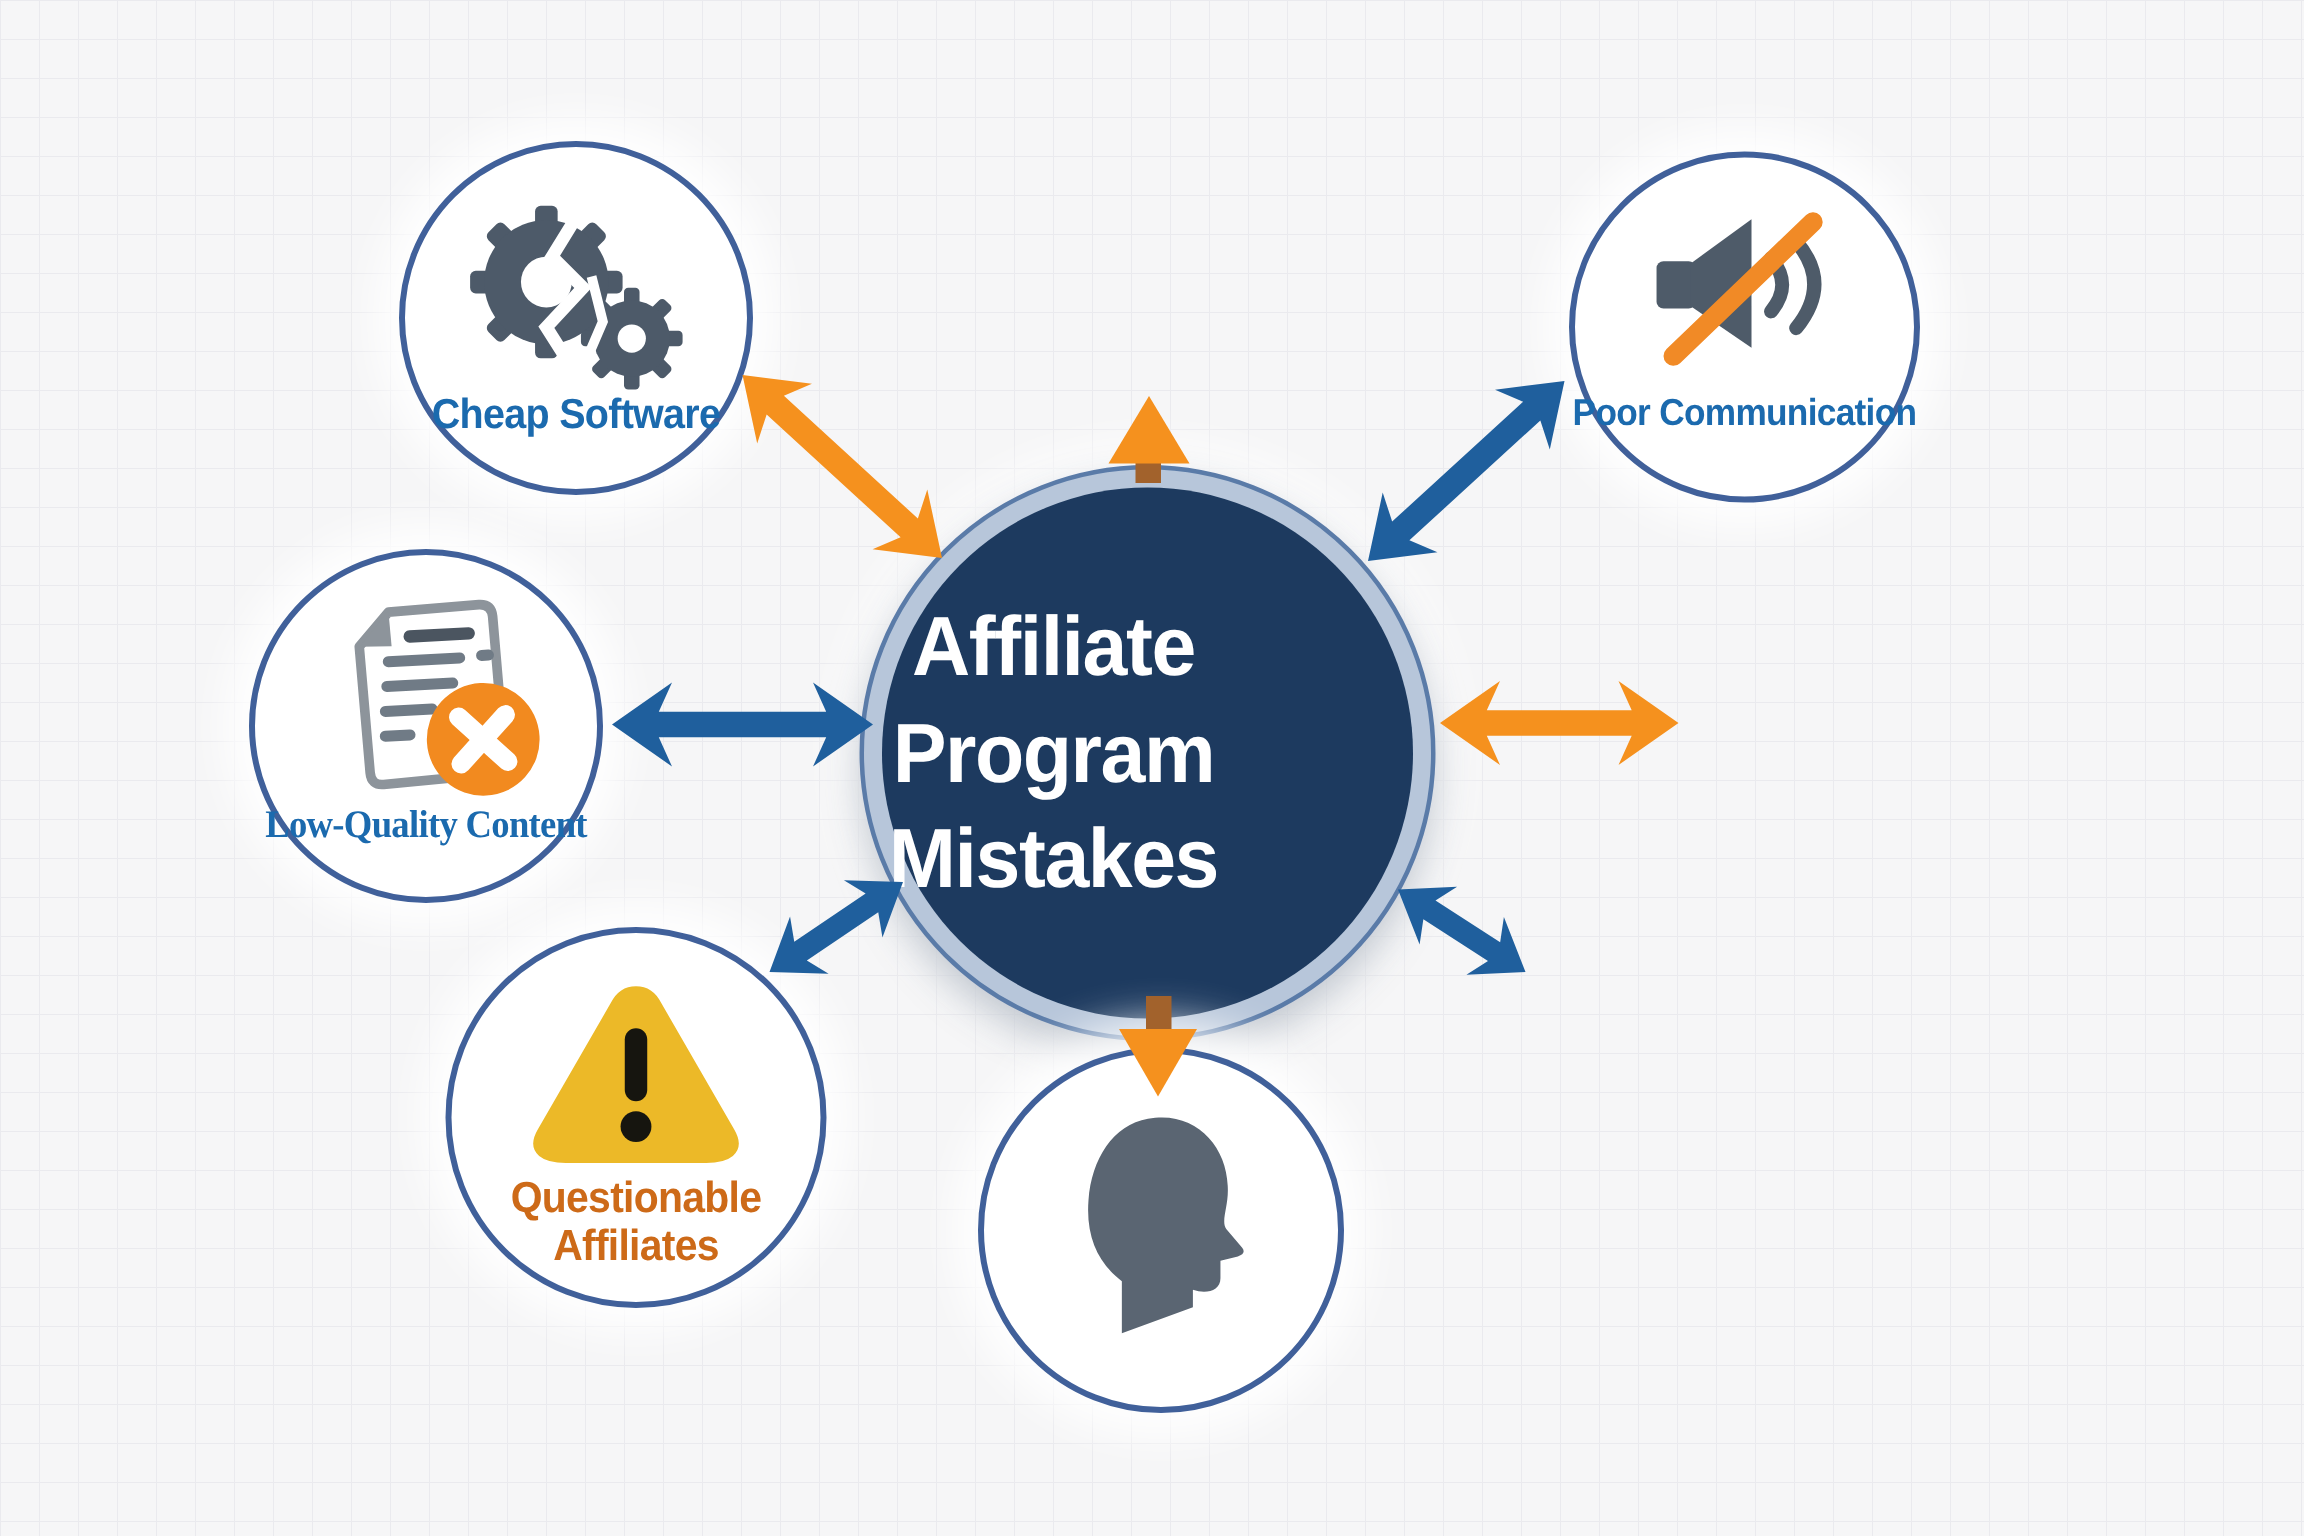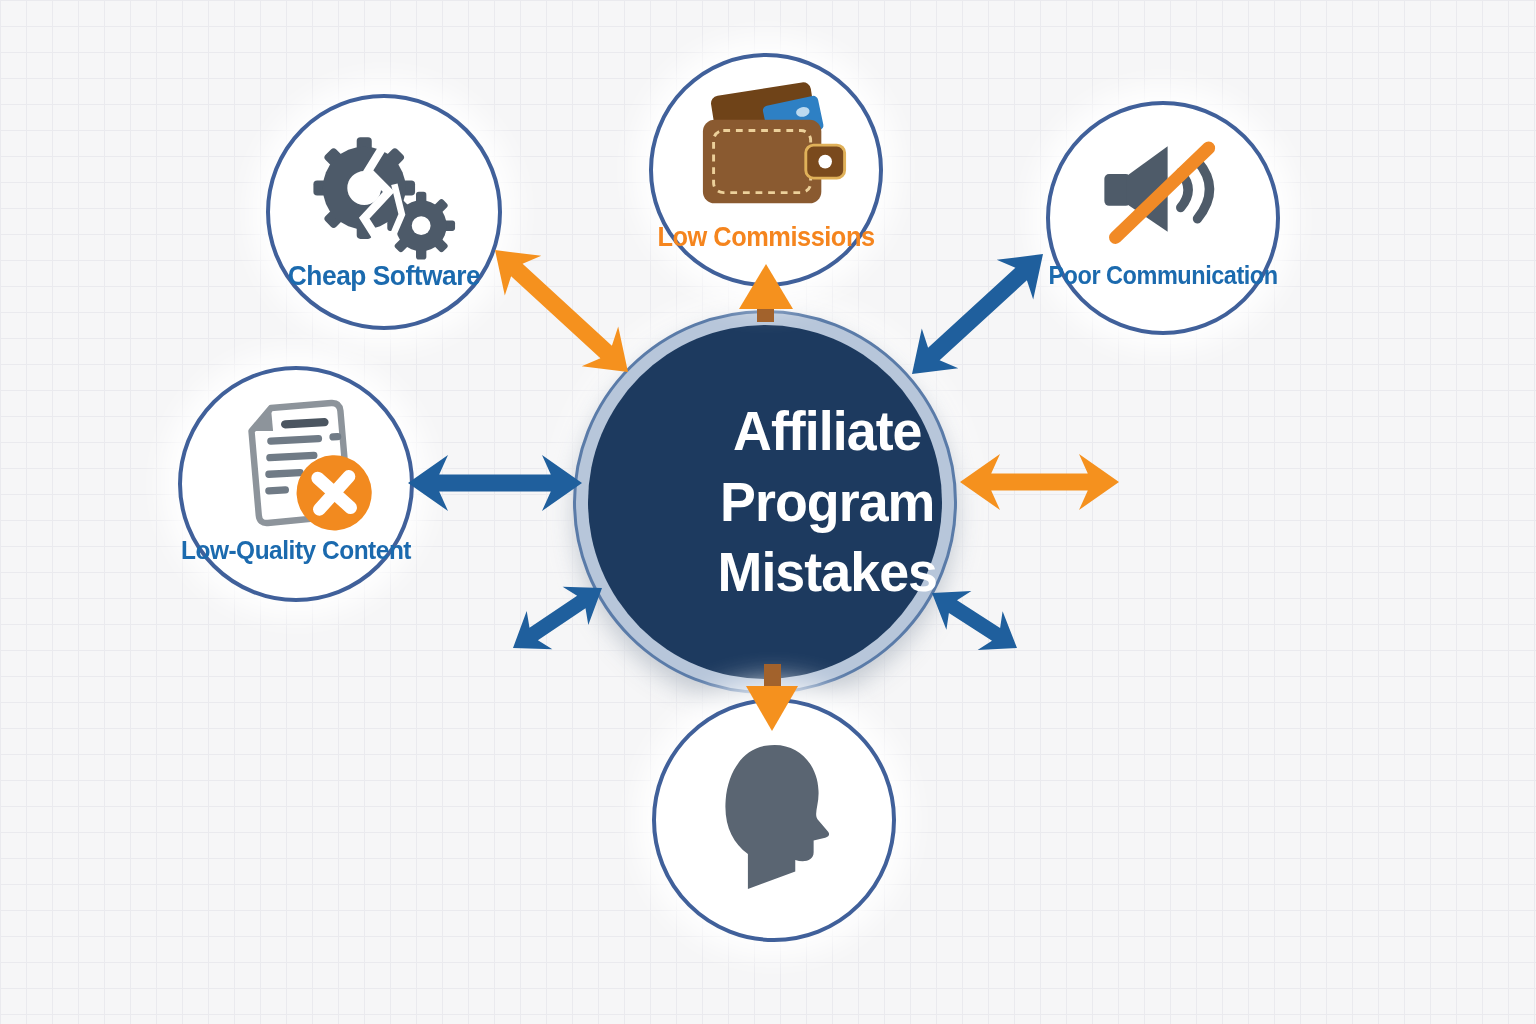--- a/index.html
+++ b/index.html
@@ -31,21 +31,21 @@
   .center-outer{
     position:absolute;left:573px;top:310px;width:384px;height:384px;
     border-radius:50%;background:var(--center-ring,#b7c6da);
     border:3px solid #5a7ba8;box-sizing:border-box;
     box-shadow:0 12px 26px rgba(40,60,90,.28), 0 0 30px 14px rgba(255,255,255,.85);
     z-index:10;
   }
   .center-inner{
     position:absolute;inset:12px;border-radius:50%;
     background:var(--center-fill,#1d3a5f);
-    display:flex;flex-direction:column;align-items:flex-end;justify-content:center;
+    display:flex;flex-direction:column;align-items:flex-start;justify-content:center;
   }
   .center-title{
     color:#fff;font-weight:bold;font-size:56px;line-height:1.26;
     letter-spacing:-1px;text-align:center;transform:scaleX(.96);
   }
   #arrow-layer{position:absolute;left:0;top:0;z-index:20;pointer-events:none;}
 </style>
 </head>
 <body>
 
@@ -90,47 +90,33 @@
           <rect x="119" y="72" width="11" height="18" rx="3" transform="rotate(315 124.5 108)"></rect>
         </g>
         <circle cx="124.5" cy="108" r="27"></circle>
       </g>
       <circle cx="124.5" cy="108" r="10" fill="#fff"></circle>
       <path d="M96,64 L104,96 L92,124" stroke="#fff" stroke-width="7" fill="none"></path>
     </svg>
     <div class="node-label label-blue" style="top:163px;font-size:28px;">Cheap Software</div>
   </div>
 
-  <div class="node" style="left:649px;top:53px;width:226px;height:226px;">
-    <svg class="node-icon" style="top:18px;" width="165" height="146" viewBox="0 0 170 150">
-      <rect x="30" y="14" width="104" height="44" rx="8" fill="#6f4318" transform="rotate(-9 82 36)"></rect>
-      <g transform="rotate(-12 113 44)">
-        <rect x="84" y="26" width="58" height="36" rx="5" fill="#2e80c4"></rect>
-        <ellipse cx="124" cy="40" rx="7" ry="5" fill="#bcd9ef"></ellipse>
-      </g>
-      <rect x="20" y="46" width="122" height="86" rx="12" fill="#8a5a30"></rect>
-      <rect x="31" y="57" width="100" height="64" rx="10" fill="none" stroke="#ecd09a" stroke-width="3" stroke-dasharray="7 6"></rect>
-      <rect x="126" y="72" width="40" height="34" rx="8" fill="#7a4a1d" stroke="#e0b159" stroke-width="3"></rect>
-      <circle cx="146" cy="89" r="7" fill="#fff"></circle>
-    </svg>
-    <div class="node-label label-orange" style="top:166px;font-size:27px;">Low Commissions</div>
-  </div>
 
   <div class="node" style="left:1046px;top:101px;width:226px;height:226px;">
     <svg class="node-icon" style="top:30px;" width="140" height="121" viewBox="0 0 150 130">
       <rect x="12" y="42" width="28" height="34" rx="5" fill="#4e5b69"></rect>
       <polygon points="36,44 80,12 80,104 36,74" fill="#4e5b69"></polygon>
       <path d="M94,40 q16,19 0,38" stroke="#4e5b69" stroke-width="10" fill="none" stroke-linecap="round"></path>
       <path d="M112,28 q26,30 0,62" stroke="#4e5b69" stroke-width="10" fill="none" stroke-linecap="round"></path>
       <line x1="24" y1="110" x2="124" y2="14" stroke="#f18a26" stroke-width="14" stroke-linecap="round"></line>
     </svg>
     <div class="node-label label-blue" style="top:157px;font-size:25px;">Poor Communication</div>
   </div>
 
-  <div class="node" style="left:178px;top:366px;width:228px;height:228px;">
+  <div class="node" style="left:166px;top:366px;width:228px;height:228px;font-family:Liberation Serif, serif;">
     <svg class="node-icon" style="top:22px;" width="165" height="147" viewBox="0 0 180 160">
       <g transform="rotate(-3 90 80)">
         <path d="M66,16 L132,14 Q141,14 141.5,23 L145,128 Q145.3,137 136,137.5 L56,141 Q47,141.4 46.6,132 L43.5,40 Z" fill="#fff" stroke="#8d949b" stroke-width="7" stroke-linejoin="round"></path>
         <polygon points="66,15 44,40 67,41" fill="#8d949b"></polygon>
         <rect x="76" y="30" width="52" height="9" rx="4.5" fill="#4b5560"></rect>
         <g fill="#707b86">
           <rect x="60" y="48" width="60" height="8" rx="4"></rect>
           <rect x="128" y="47" width="13" height="8" rx="4"></rect>
           <rect x="58" y="66" width="56" height="8" rx="4"></rect>
           <rect x="56" y="84" width="42" height="8" rx="4"></rect>
@@ -140,20 +126,28 @@
         <g stroke="#fff" stroke-width="14" stroke-linecap="round">
           <line x1="113" y1="95" x2="147" y2="129"></line>
           <line x1="147" y1="95" x2="113" y2="129"></line>
         </g>
       </g>
     </svg>
     <div class="node-label label-blue" style="top:166px;font-size:26px;">Low-Quality Content</div>
   </div>
 
 
+  <div class="node" style="left:297px;top:618px;width:246px;height:246px;">
+    <svg class="node-icon" style="top:28px;" width="150" height="131" viewBox="0 0 160 140">
+      <path fill="#ecb928" d="M80,8 Q92,8 98,20 L150,110 Q157,122 149,129 Q143,134 130,134 L30,134 Q17,134 11,129 Q3,122 10,110 L62,20 Q68,8 80,8 Z"></path>
+      <rect x="72" y="38" width="16" height="52" rx="8" fill="#16150f"></rect>
+      <circle cx="80" cy="108" r="11" fill="#16150f"></circle>
+    </svg>
+    <div class="node-label label-dark-orange label-wrap" style="top:162px;font-size:29px;">Questionable Affiliates</div>
+  </div>
 
   <div class="node" style="left:652px;top:698px;width:236px;height:236px;">
     <svg class="node-icon" style="top:34px;" width="145" height="155" viewBox="0 0 150 160">
       <path fill="#5a6572" d="M66,10 C98,4 120,28 121,56 C122,70 116,80 120,86 L131,99 Q134,103 128,105 L116,108 L116,120 C116,129 106,131 97,128 L97,140 L48,158 L48,122 C32,110 23,92 25,66 C27,38 42,14 66,10 Z"></path>
     </svg>
   </div>
 
 
   <svg id="arrow-layer" width="1536" height="1024" viewBox="0 0 1536 1024">
       <g>

